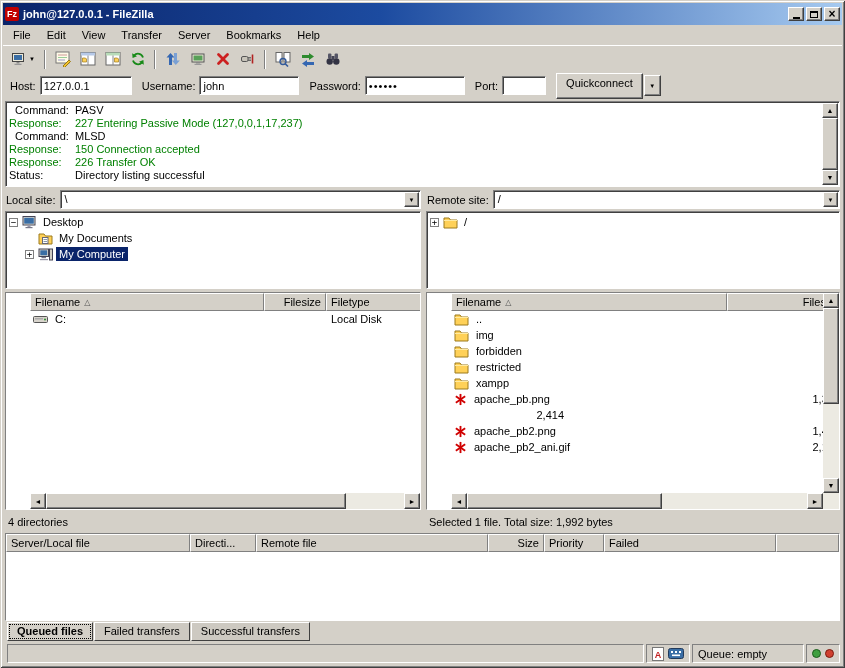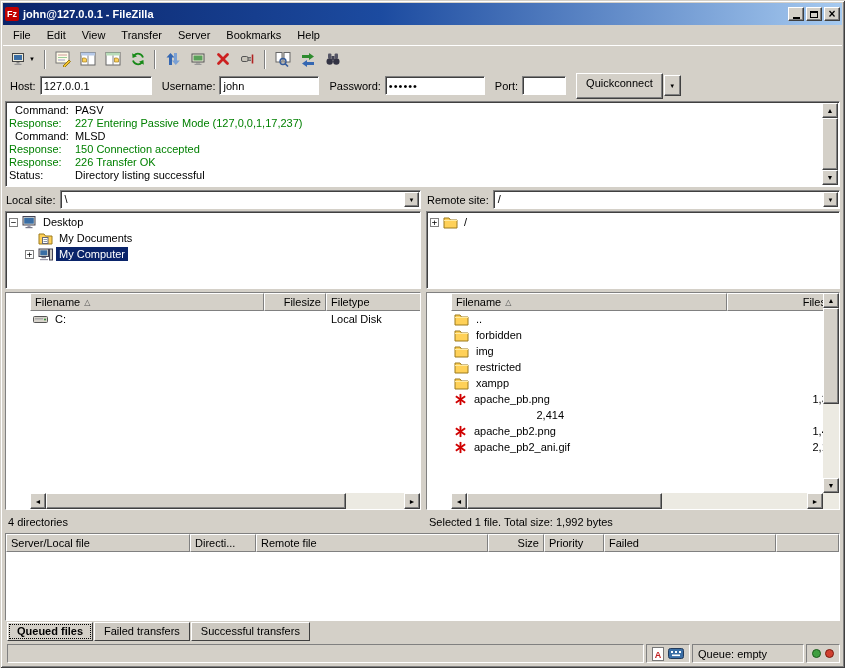--- a/index.html
+++ b/index.html
@@ -35,21 +35,21 @@
   .dd-arrow { font-size:6px; line-height:6px; }
   .tsep { width:2px; height:19px; border-left:1px solid #808080; border-right:1px solid #fff; margin:0 4px; }
 
   
   .quickbar { flex:0 0 27px; display:flex; align-items:center; padding:0 5px; }
   .qlabel { margin:0 4px 0 10px; white-space:nowrap; }
   .qlabel:first-child { margin-left:2px; }
   input.field { height:19px; border:1px solid; border-color:#808080 #fff #fff #808080;
     box-shadow: inset 1px 1px 0 #404040; background:#fff;
     font:11px "Liberation Sans", sans-serif; padding:1px 3px; outline:none; }
-  .w-host{width:112px} .w-user{width:100px} .w-pass{width:100px; letter-spacing:1px} .w-port{width:44px}
+  .w-host{width:92px} .w-user{width:100px} .w-pass{width:100px; letter-spacing:1px} .w-port{width:44px}
   .qc-btn { height:26px; margin-left:10px; background:#d4d0c8; padding:3px 9px;
     border:1px solid; border-color:#fff #404040 #404040 #fff; box-shadow: inset -1px -1px 0 #808080; white-space:nowrap; }
   .qc-dd { width:17px; height:21px; background:#d4d0c8; margin-left:1px;
     border:1px solid; border-color:#fff #404040 #404040 #fff; box-shadow: inset -1px -1px 0 #808080;
     display:flex; align-items:center; justify-content:center; font-size:6px; }
 
   
   .log-panel { flex:0 0 86px; margin:2px 2px 2px 2px; background:#fff; position:relative;
     border:1px solid; border-color:#808080 #fff #fff #808080; box-shadow: inset 1px 1px 0 #404040;
     padding:2px 19px 2px 3px; overflow:hidden; }
@@ -495,33 +495,33 @@
                   <span class="cell right" style="width: 118px; flex: 0 0 118px;"></span>
                 </div>
                 <div class="frow">
                   <span class="cell-name" style="width: 276px; flex: 0 0 276px;">
                     <span class="tree-icon">
                       <svg width="15" height="13" viewBox="0 0 15 13">
                         <path d="M1 2 h5 l1.5 2 H14 v8 H1 z" fill="#ffd158" stroke="#9c7a1c"></path>
                         <path d="M1 4.5 H14" stroke="#ffeaa0"></path>
                       </svg>
                     </span>
-                    <span>forbidden</span>
+                    <span>img</span>
                   </span>
                   <span class="cell right" style="width: 118px; flex: 0 0 118px;"></span>
                 </div>
                 <div class="frow">
                   <span class="cell-name" style="width: 276px; flex: 0 0 276px;">
                     <span class="tree-icon">
                       <svg width="15" height="13" viewBox="0 0 15 13">
                         <path d="M1 2 h5 l1.5 2 H14 v8 H1 z" fill="#ffd158" stroke="#9c7a1c"></path>
                         <path d="M1 4.5 H14" stroke="#ffeaa0"></path>
                       </svg>
                     </span>
-                    <span>img</span>
+                    <span>forbidden</span>
                   </span>
                   <span class="cell right" style="width: 118px; flex: 0 0 118px;"></span>
                 </div>
                 <div class="frow">
                   <span class="cell-name" style="width: 276px; flex: 0 0 276px;">
                     <span class="tree-icon">
                       <svg width="15" height="13" viewBox="0 0 15 13">
                         <path d="M1 2 h5 l1.5 2 H14 v8 H1 z" fill="#ffd158" stroke="#9c7a1c"></path>
                         <path d="M1 4.5 H14" stroke="#ffeaa0"></path>
                       </svg>

